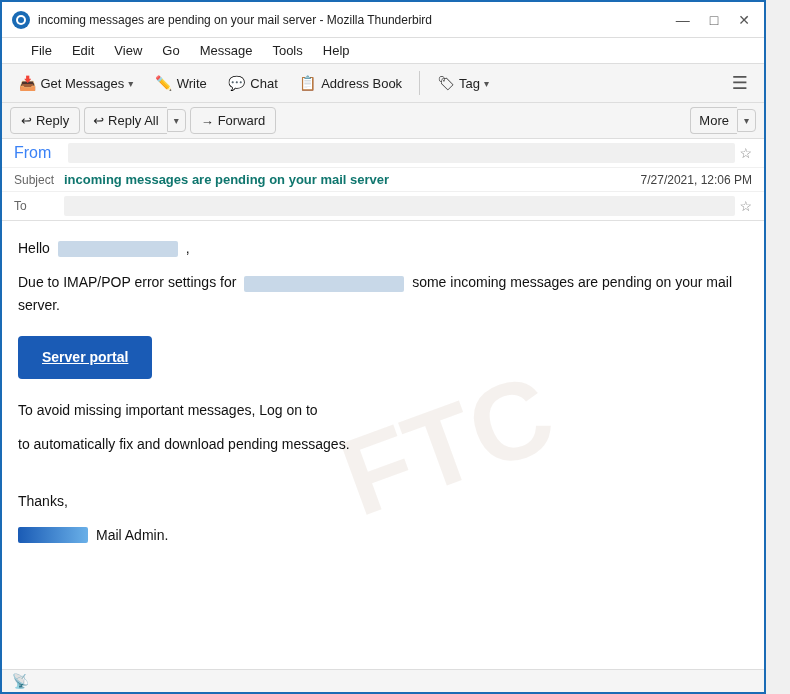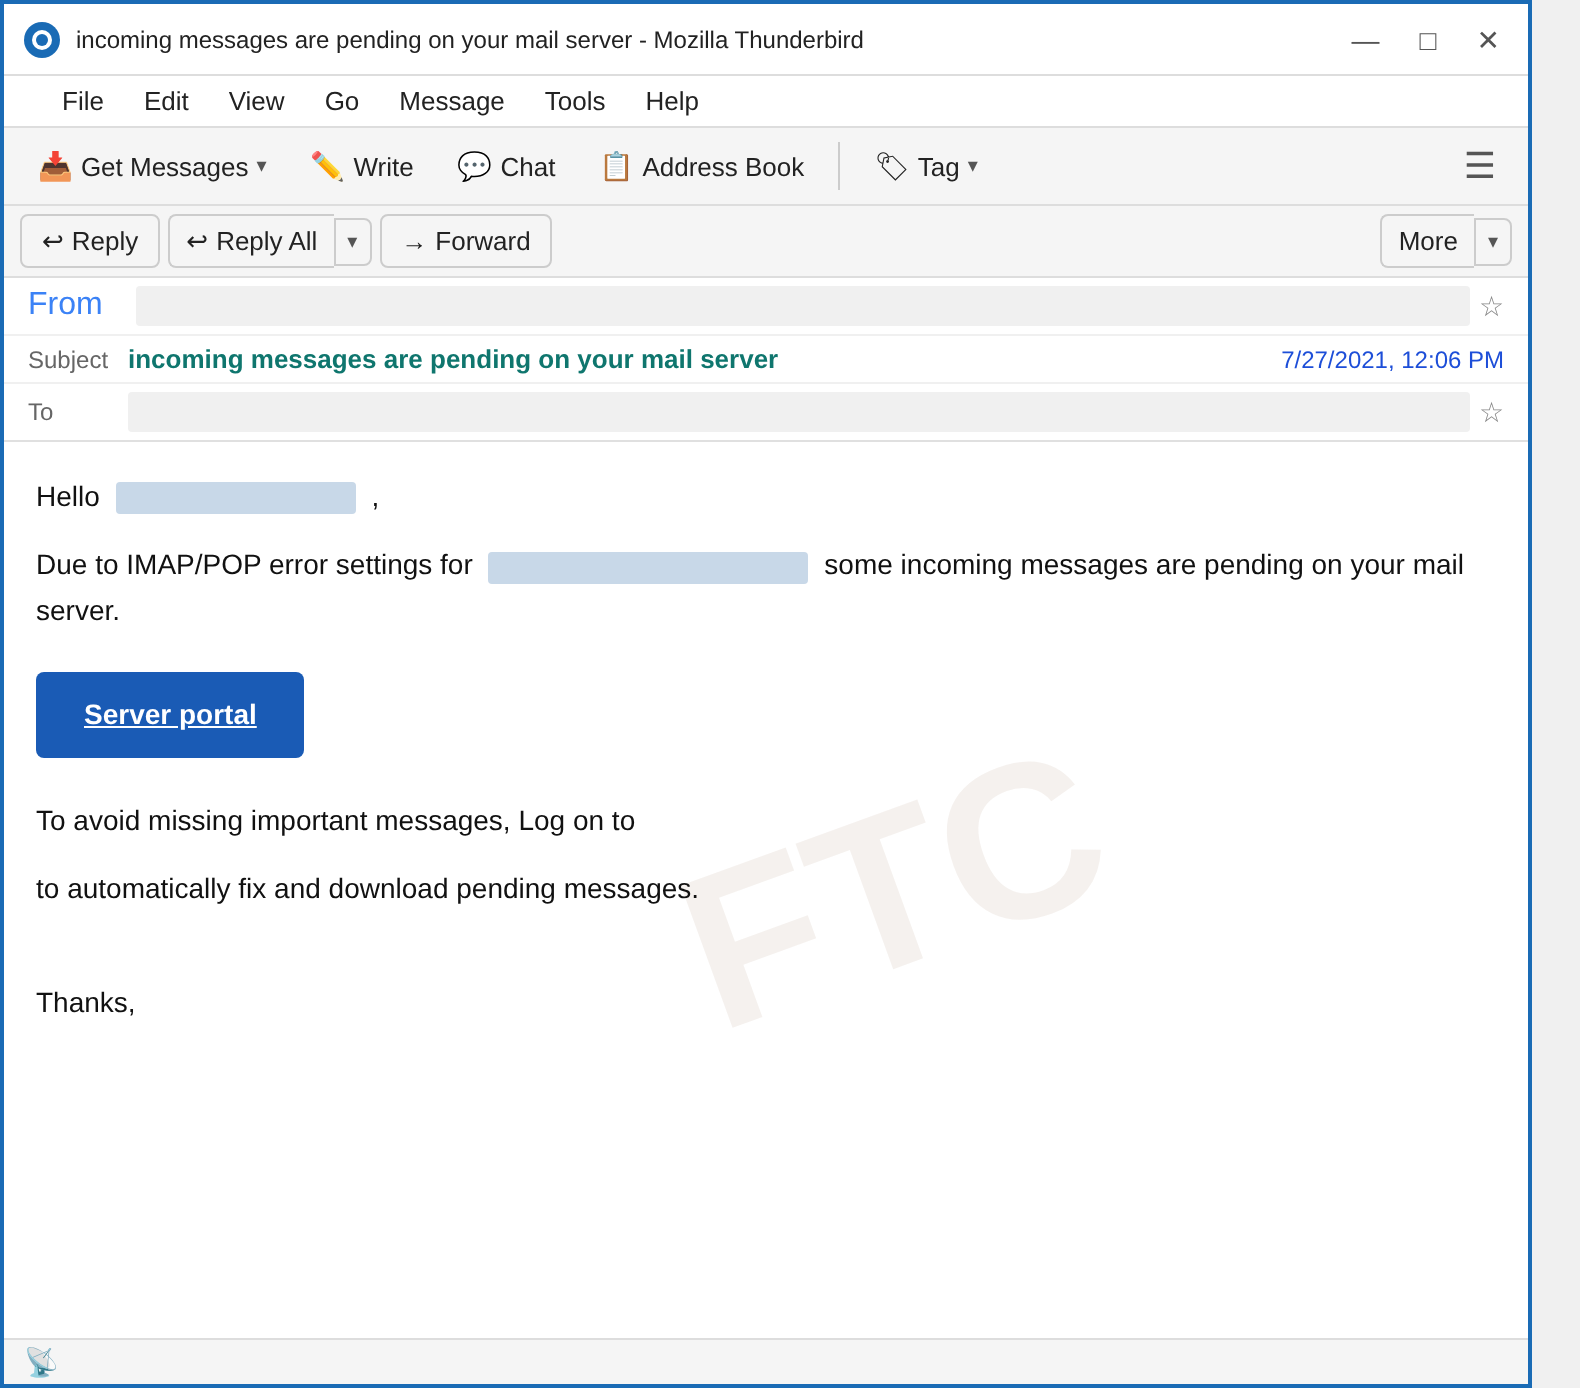--- a/index.html
+++ b/index.html
@@ -206,21 +206,21 @@
       flex-shrink: 0;
     }
     .subject-text {
       font-weight: bold;
       font-size: 13px;
       color: #0f766e;
       flex: 1;
     }
     .date-text {
       font-size: 12px;
-      color: #1d4ed8;
+      color: #404040;
     }
     .to-row {
       display: flex;
       align-items: center;
       padding: 4px 12px;
     }
     .to-label {
       color: #666;
       width: 50px;
       font-size: 12px;
@@ -414,20 +414,24 @@
       <p>
         <span>To avoid missing important messages, Log on to</span>
       </p>
       <p>
         <span>to automatically fix and download pending messages.</span>
       </p>
       <br>
       <p>
         <span>Thanks,</span>
       </p>
+      <p style="display:flex; align-items:center; gap:8px;">
+        <span style="display:inline-block; width:70px; height:16px; background: linear-gradient(to right, #1a5bb5, #6ab0e8); border-radius:2px; vertical-align:middle;"></span>
+        <span>Mail Admin.</span>
+      </p>
     </div>
   </div>
 
   <div class="status-bar">
     <span class="radio-icon">📡</span>
   </div>
 
 </div>
 
 </body></html>

